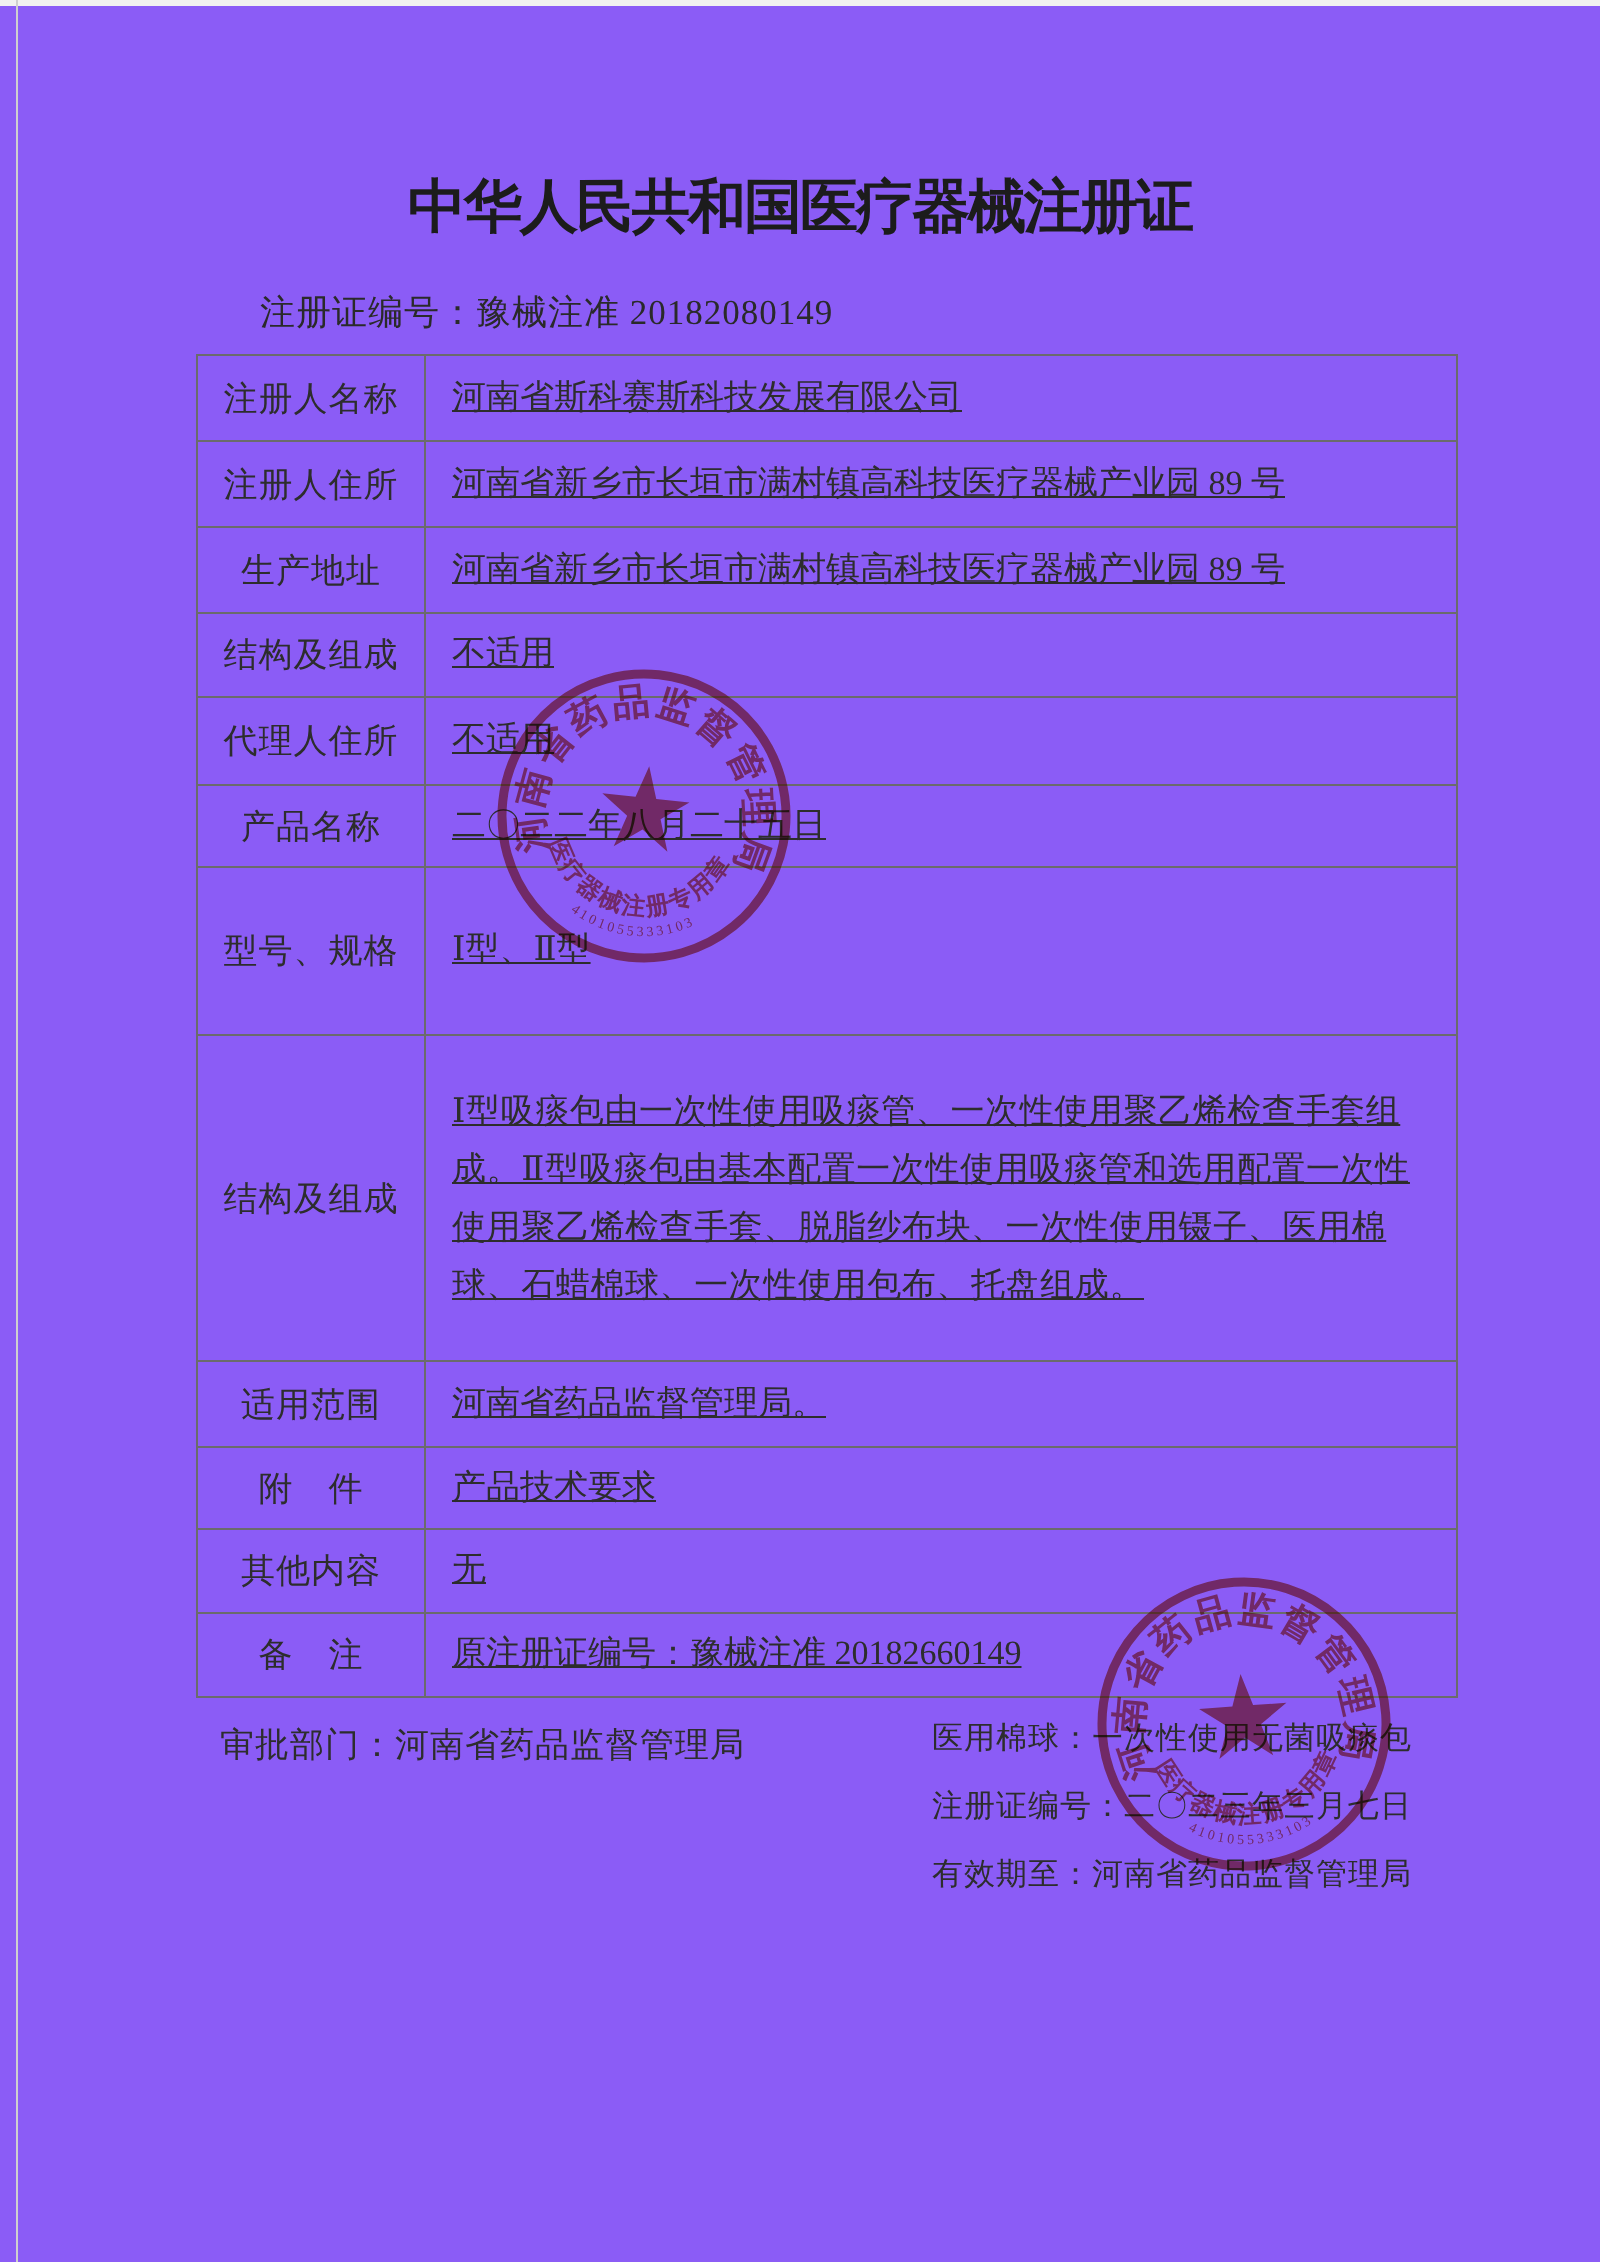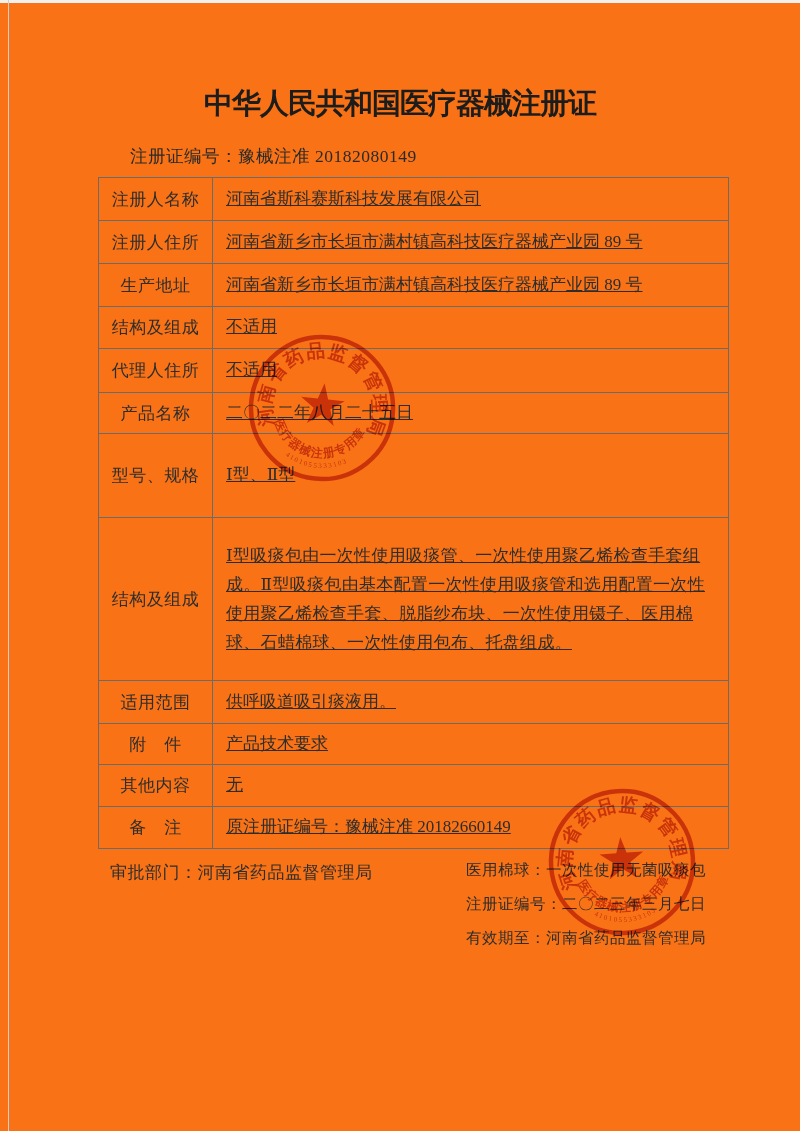--- a/index.html
+++ b/index.html
@@ -1,18 +1,18 @@
 <!DOCTYPE html>
 <html><head>
 <meta charset="utf-8">
 <style>
   html,body{margin:0;padding:0;background:#e8e8e8;}
   .page{
     position:relative;width:800px;height:1131px;margin:0 auto;
-    background:#f97316;overflow:hidden;
+    background:#8b5cf6;overflow:hidden;
     font-family:"Liberation Serif","DejaVu Serif",serif;
     color:#2e2e2e;
   }
   .scan-edge-left{position:absolute;left:8px;top:0;width:1px;height:1131px;background:#cfcfcf;}
   .scan-shade-top{position:absolute;left:0;top:0;width:800px;height:3px;background:#f1f1f0;}
 
   .title{
     position:absolute;left:0;top:84px;width:800px;margin:0;
     text-align:center;font-size:29px;font-weight:700;letter-spacing:-1px;color:#1c1c1c;
   }
@@ -85,21 +85,21 @@
       <tr style="height:84px">
         <td class="lbl">型号、规格</td>
         <td class="val">Ⅰ型、Ⅱ型</td>
       </tr>
       <tr class="tall" style="height:163px">
         <td class="lbl">结构及组成</td>
         <td class="val">Ⅰ型吸痰包由一次性使用吸痰管、一次性使用聚乙烯检查手套组成。Ⅱ型吸痰包由基本配置一次性使用吸痰管和选用配置一次性使用聚乙烯检查手套、脱脂纱布块、一次性使用镊子、医用棉球、石蜡棉球、一次性使用包布、托盘组成。</td>
       </tr>
       <tr style="height:43px">
         <td class="lbl">适用范围</td>
-        <td class="val">供呼吸道吸引痰液用。</td>
+        <td class="val">河南省药品监督管理局。</td>
       </tr>
       <tr style="height:41px">
         <td class="lbl">附　件</td>
         <td class="val">产品技术要求</td>
       </tr>
       <tr style="height:42px">
         <td class="lbl">其他内容</td>
         <td class="val">无</td>
       </tr>
       <tr style="height:42px">

